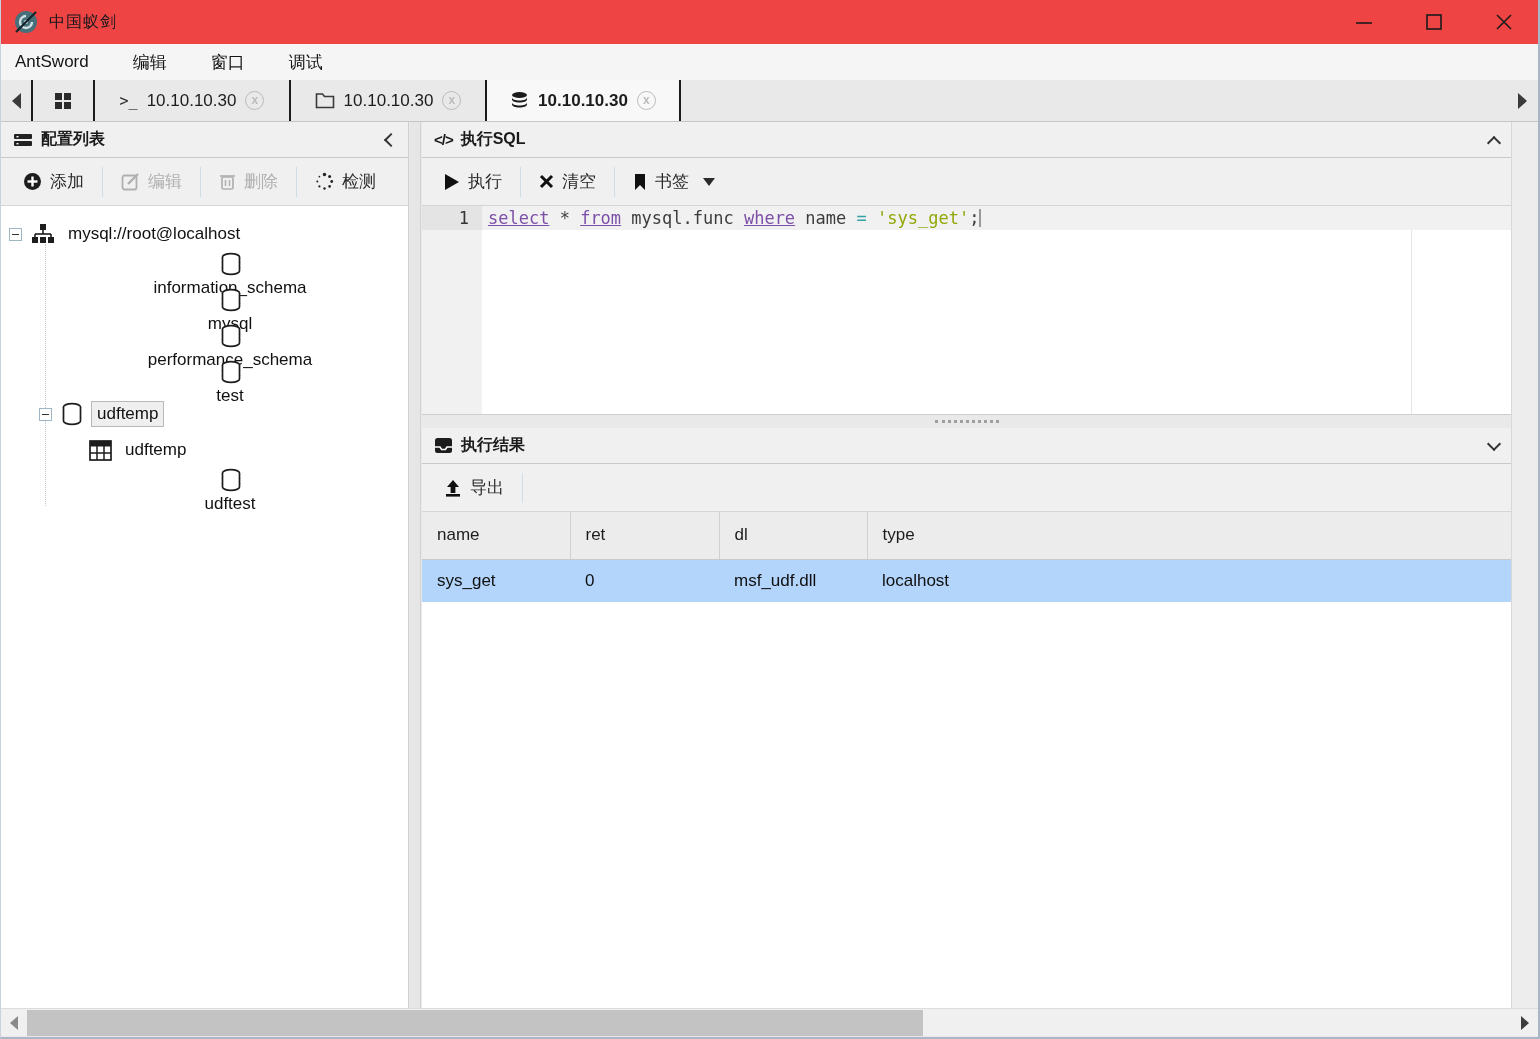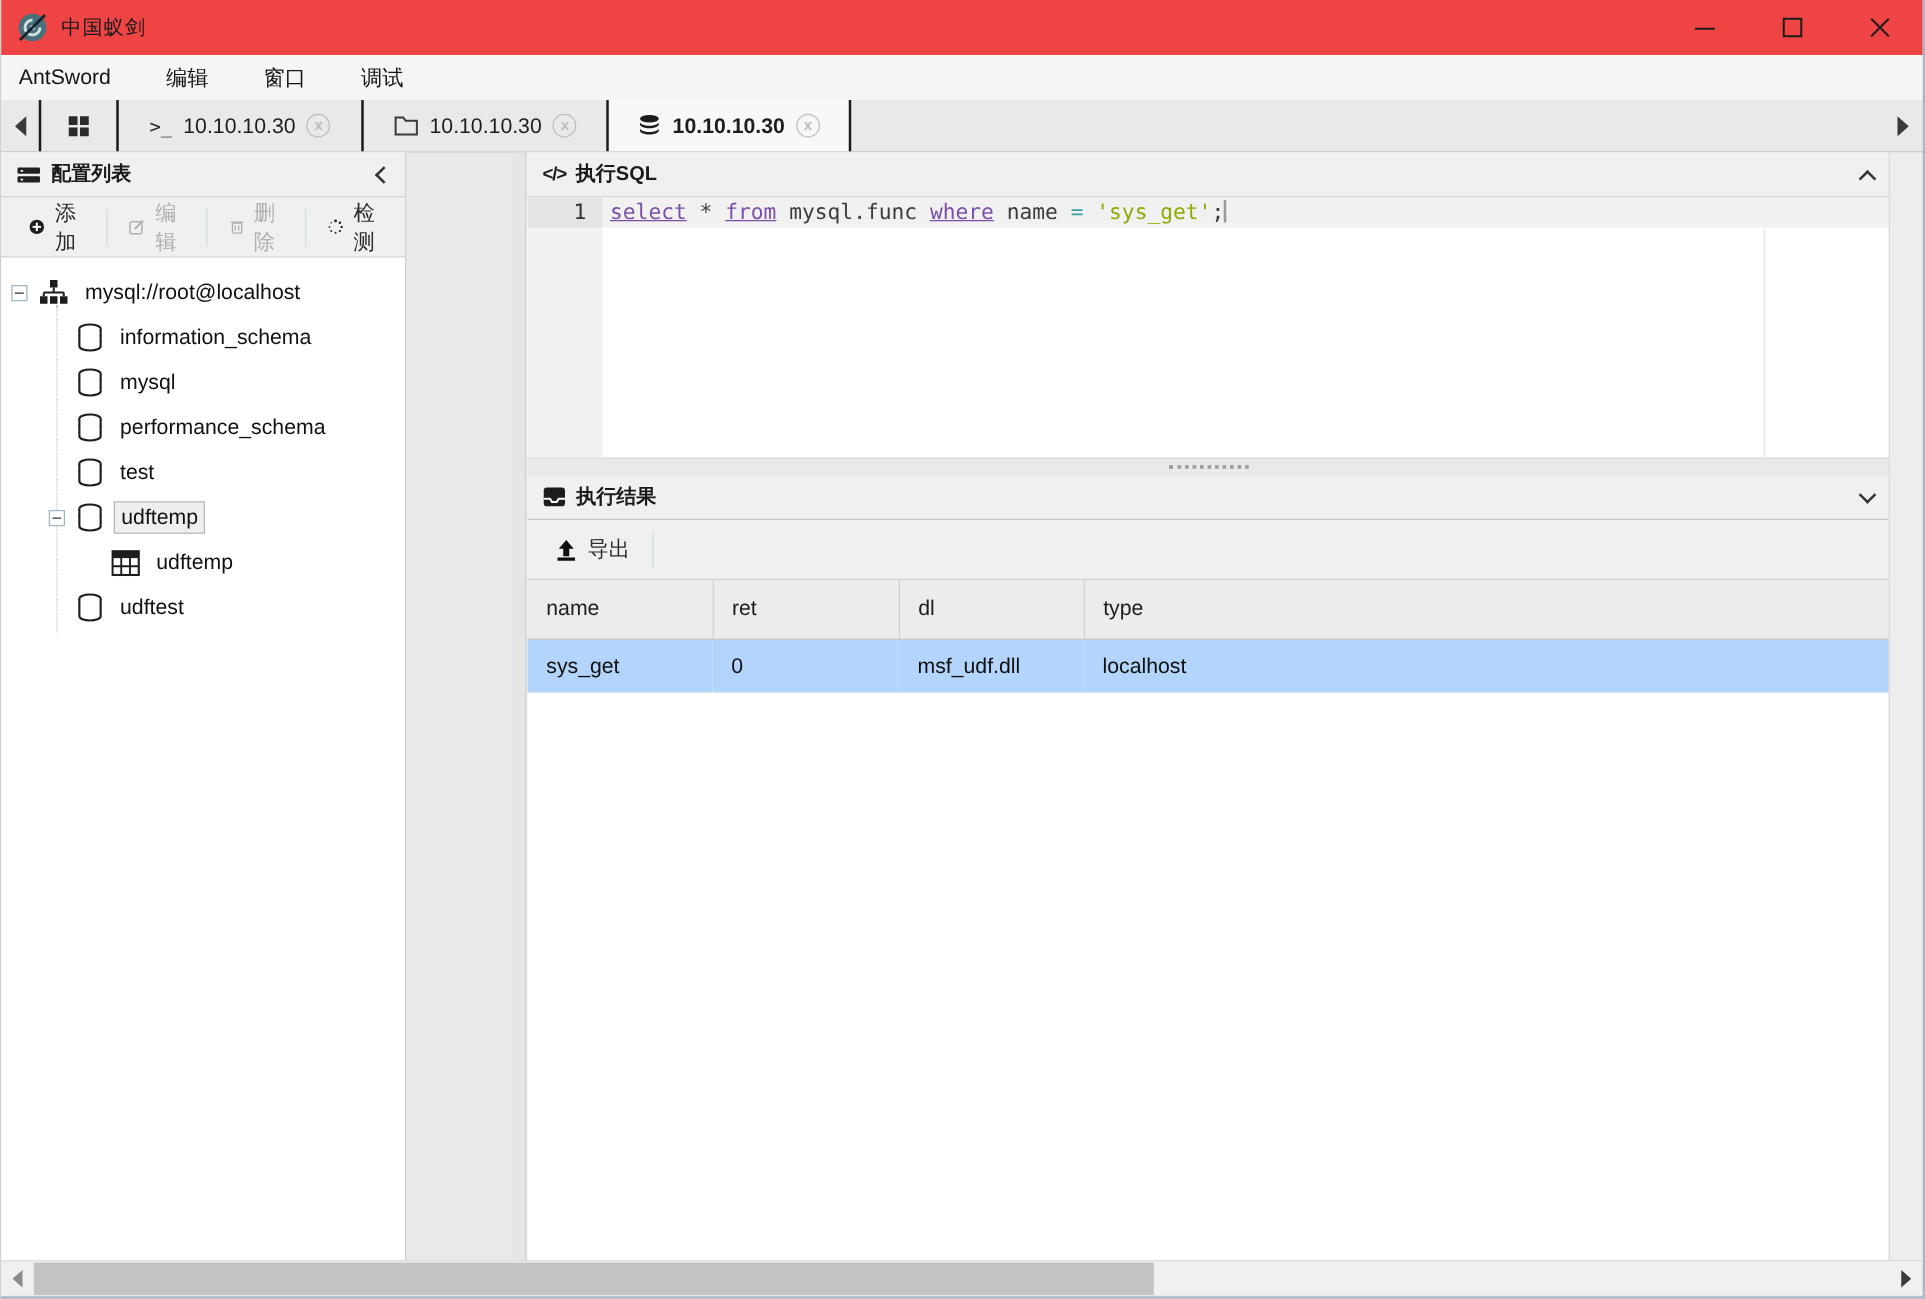--- a/index.html
+++ b/index.html
@@ -26,21 +26,21 @@
   .tab { display:flex; align-items:center; justify-content:center; gap:9px; background:#e9e9e9; border-left:2px solid #1b1b1b; font-size:17px; color:#1c1c1c; }
   .tab.home { width:62px; }
   .tab.wide { width:196px; }
   .tab.active { background:#f8f8f8; font-weight:bold; border-right:2px solid #1b1b1b; }
   .tab .prompt { font-family:"DejaVu Sans Mono", monospace; font-size:15px; color:#2a2a2a; }
   .tab-close { width:19px; height:19px; border:1.5px solid #bcbcbc; border-radius:50%; color:#bcbcbc; font-size:12px; line-height:16px; text-align:center; font-weight:bold; }
   .tabbar-rest { flex:1; }
 
   
   .main { position:absolute; left:0; top:122px; width:1537px; height:886px; }
-  .sidebar { position:absolute; left:0; top:0; width:324px; height:886px; background:#fff; border-right:1px solid #cfcfcf; }
+  .sidebar { position:absolute; left:0; top:0; width:408px; height:886px; background:#fff; border-right:1px solid #cfcfcf; }
   .vsplit { position:absolute; left:409px; top:0; width:11px; height:886px; background:#e6e6e6; border-right:1px solid #d2d2d2; }
   .rightcol { position:absolute; left:421px; top:0; width:1089px; height:886px; background:#fff; }
   .right-gutter { position:absolute; left:1510px; top:0; width:27px; height:886px; background:#ededed; border-left:1px solid #d8d8d8; }
 
   
   .panel-header { height:36px; background:#f0f0f0; border-bottom:1px solid #c9c9c9; display:flex; align-items:center; padding:0 12px; font-size:16px; font-weight:600; color:#1a1a1a; }
   .panel-header .hicon { margin-right:8px; display:flex; align-items:center; }
   .panel-toolbar { height:48px; background:#f0f0f0; border-bottom:1px solid #d5d5d5; display:flex; align-items:center; }
   .tb-btn { display:flex; align-items:center; gap:8px; font-size:17px; color:#2b2b2b; padding:0 18px; height:30px; }
   .tb-btn.disabled { color:#b0b0b0; }
@@ -52,21 +52,21 @@
   .spacer { flex:1; }
 
   
   .tree { padding-top:10px; font-size:17px; color:#111; }
   .tree-row { height:36px; display:flex; align-items:center; position:relative; }
   .expander { width:13px; height:13px; border:1px solid #9fb6c4; background:#fff; position:relative; flex:0 0 13px; }
   .expander::after { content:""; position:absolute; left:2px; right:2px; top:5px; height:1px; background:#333; }
   .t-icon { margin:0 8px 0 9px; display:flex; align-items:center; }
   .lvl0 { padding-left:8px; }
   .lvl1 { padding-left:38px; }
-  .lvl1.noexp { padding-left:51px; }
+  .lvl1.noexp { padding-left:51px;flex-direction:column; }
   .lvl2 { padding-left:79px; }
   .tree-children { position:relative; }
   .tree-children::before { content:""; position:absolute; left:44px; top:-8px; height:262px; border-left:1px dotted #bcc8d0; }
   .node-label { padding:2px 5px; }
   .node-label.selected { border:1px solid #b8b8b8; background:#efefef; }
 
   
   .editor { position:relative; height:209px; background:#fff; border-bottom:1px solid #cfcfcf; font-family:"DejaVu Sans Mono", monospace; font-size:17px; overflow:hidden; }
   .gutter { position:absolute; left:0; top:0; bottom:0; width:60px; background:#f1f1f1; }
   .gutter .ln { height:24px; line-height:24px; text-align:right; padding-right:13px; color:#333; background:#e4e4e4; }
@@ -347,20 +347,46 @@
 
     <div class="vsplit"></div>
 
     <div class="rightcol">
 
       <div class="panel-header">
         <span class="hicon" style="font-weight:bold; font-size:15px; letter-spacing:-1px;">&lt;/&gt;</span>
         <span>执行SQL</span>
         <span class="spacer"></span>
         <span class="chev up"></span>
+      </div>
+      <div class="panel-toolbar">
+        <div class="tb-btn" style="margin-left:4px;">
+          <svg width="16" height="18" viewBox="0 0 16 18">
+              <path d="M1 1 L15 9 L1 17 z" fill="#101010"></path>
+            </svg>
+          <span>执行</span>
+        </div>
+        <div class="tb-sep"></div>
+        <div class="tb-btn">
+          <svg width="15" height="15" viewBox="0 0 15 15">
+              <line x1="2" y1="2" x2="13" y2="13" stroke="#101010" stroke-width="3"></line>
+              <line x1="13" y1="2" x2="2" y2="13" stroke="#101010" stroke-width="3"></line>
+            </svg>
+          <span>清空</span>
+        </div>
+        <div class="tb-sep"></div>
+        <div class="tb-btn">
+          <svg width="14" height="18" viewBox="0 0 14 18">
+              <path d="M2 1 h10 v16 l-5 -5 l-5 5 z" fill="#101010"></path>
+            </svg>
+          <span>书签</span>
+          <svg width="12" height="8" viewBox="0 0 12 8" style="margin-left:6px;">
+              <path d="M0 0 h12 L6 8 z" fill="#2b2b2b"></path>
+            </svg>
+        </div>
       </div>
       <div class="editor">
         <div class="print-margin"></div>
         <div class="gutter">
           <div class="ln">1</div>
         </div>
         <div class="codearea">
           <div class="codeline"><span class="tok-k">select</span><span class="tok-p"> * </span><span class="tok-k">from</span><span class="tok-p"> mysql.func </span><span class="tok-k">where</span><span class="tok-p"> name </span><span class="tok-o">=</span><span class="tok-s"> 'sys_get'</span><span class="tok-p">;</span><span class="cursor"></span></div>
         </div>
       </div>

